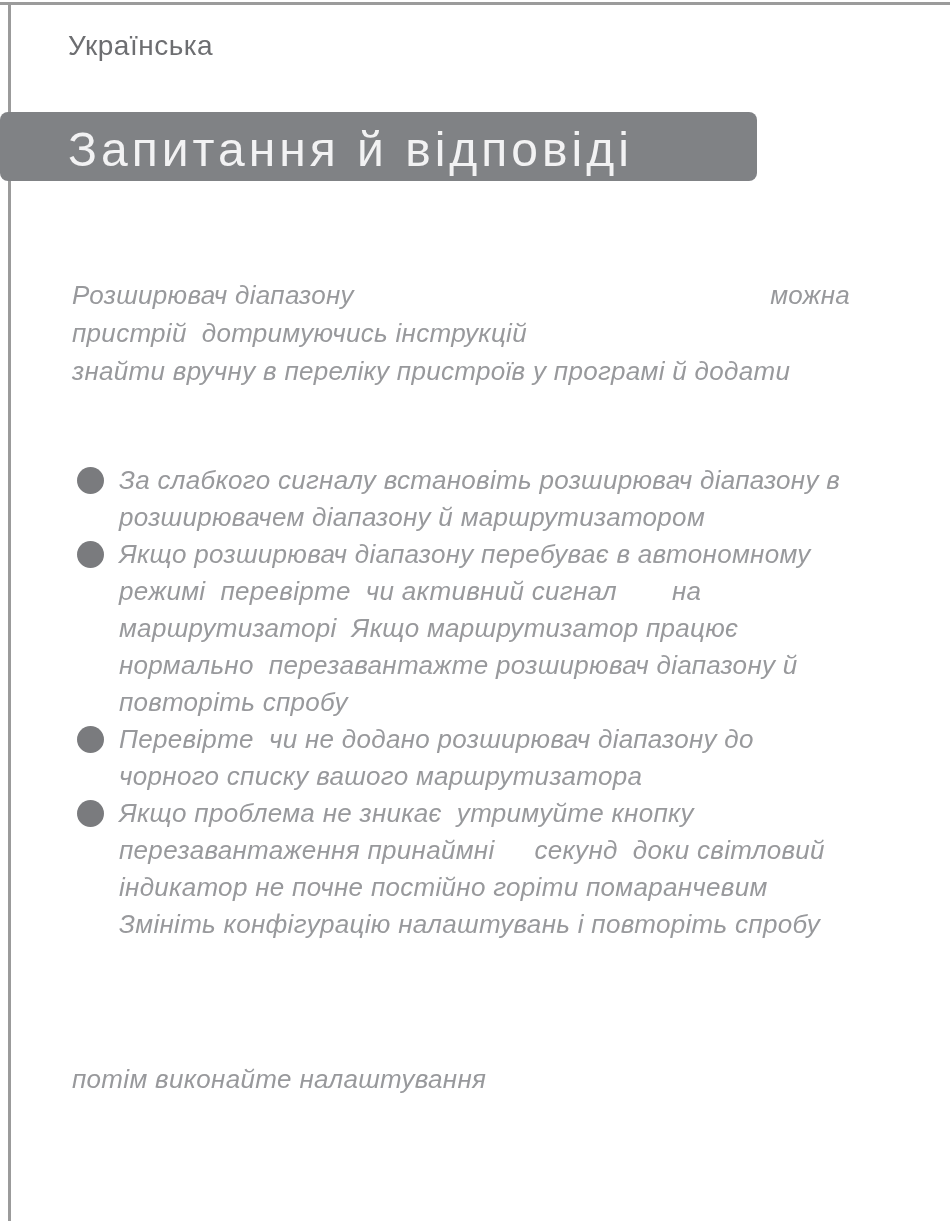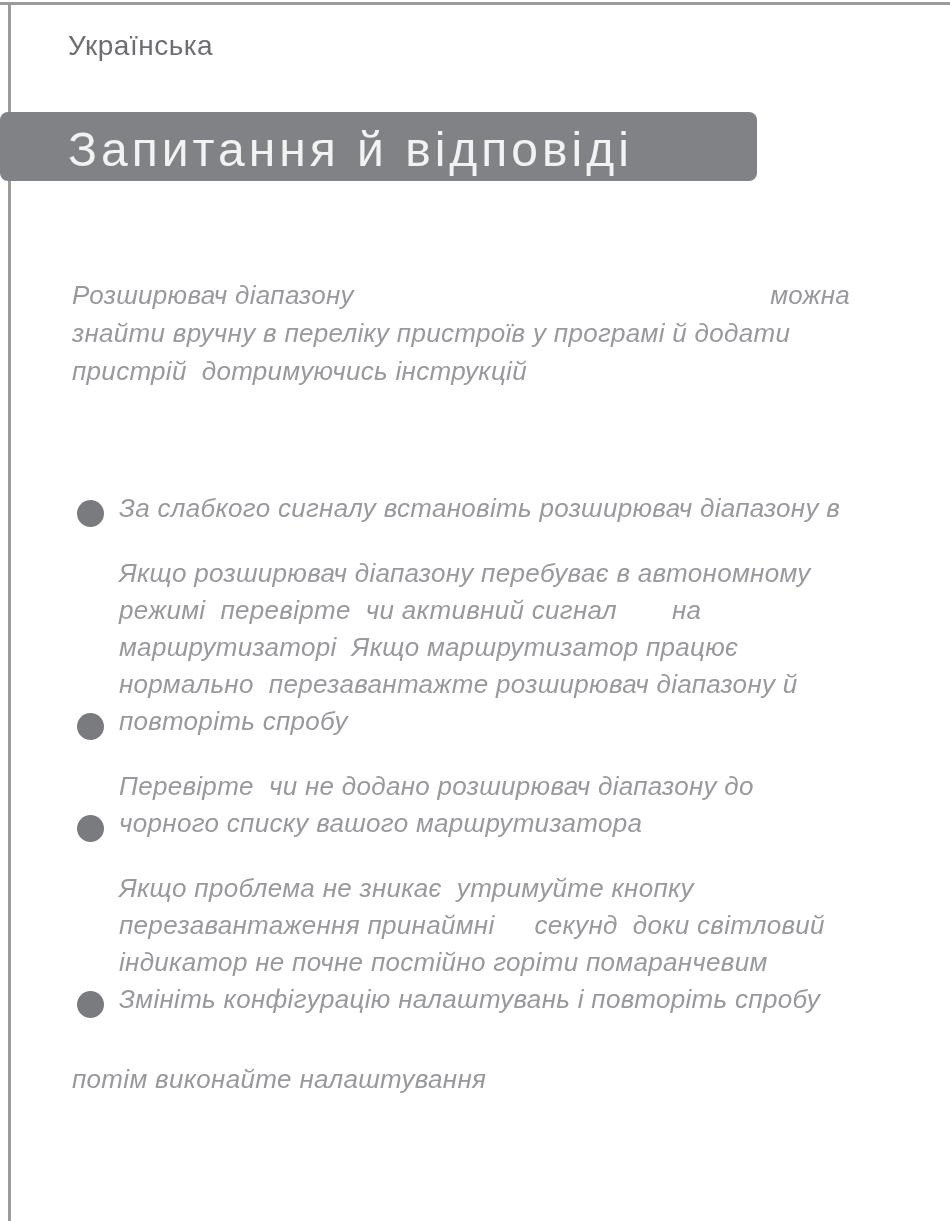--- a/index.html
+++ b/index.html
@@ -42,21 +42,21 @@
     position: absolute; top: 276px; left: 72px; width: 778px;
     line-height: 38px;
   }
   .line { white-space: pre-wrap; font-style: italic; }
   .split { display: flex; justify-content: space-between; }
   .bullet-list {
     position: absolute; top: 462px; left: 77px; width: 778px;
     line-height: 37px;
     list-style: none;
   }
-  .bullet-item { display: flex; align-items: flex-end; margin-top: 28px; }
+  .bullet-item { display: flex; align-items: flex-start; }
   .bullet-dot {
     flex: 0 0 auto;
     width: 27px; height: 27px; border-radius: 50%;
     background: #7a7b7e;
     margin-top: 5px; margin-right: 15px;
   }
   .bullet-text { flex: 1 1 auto; }
   .gap-55 { display: inline-block; width: 55px; }
   .gap-40 { display: inline-block; width: 40px; }
   .footer-para {
@@ -76,30 +76,31 @@
 
   <div class="header-bar">
     <span class="header-title">Запитання й відповіді</span>
   </div>
 
   <div class="intro body-text">
     <div class="line split">
       <span>Розширювач діапазону</span>
       <span>можна</span>
     </div>
+    <div class="line">пристрій  дотримуючись інструкцій</div>
     <div class="line">знайти вручну в переліку пристроїв у програмі й додати</div>
-    <div class="line">пристрій  дотримуючись інструкцій</div>
   </div>
 
   <ul class="bullet-list body-text">
 
     <li class="bullet-item">
       <span class="bullet-dot"></span>
       <div class="bullet-text">
         <div class="line">За слабкого сигналу встановіть розширювач діапазону в</div>
+        <div class="line">розширювачем діапазону й маршрутизатором</div>
       </div>
     </li>
 
     <li class="bullet-item">
       <span class="bullet-dot"></span>
       <div class="bullet-text">
         <div class="line">Якщо розширювач діапазону перебуває в автономному</div>
         <div class="line"><span>режимі  перевірте  чи активний сигнал</span><span class="gap-55"></span><span>на</span></div>
         <div class="line">маршрутизаторі  Якщо маршрутизатор працює</div>
         <div class="line">нормально  перезавантажте розширювач діапазону й</div>

